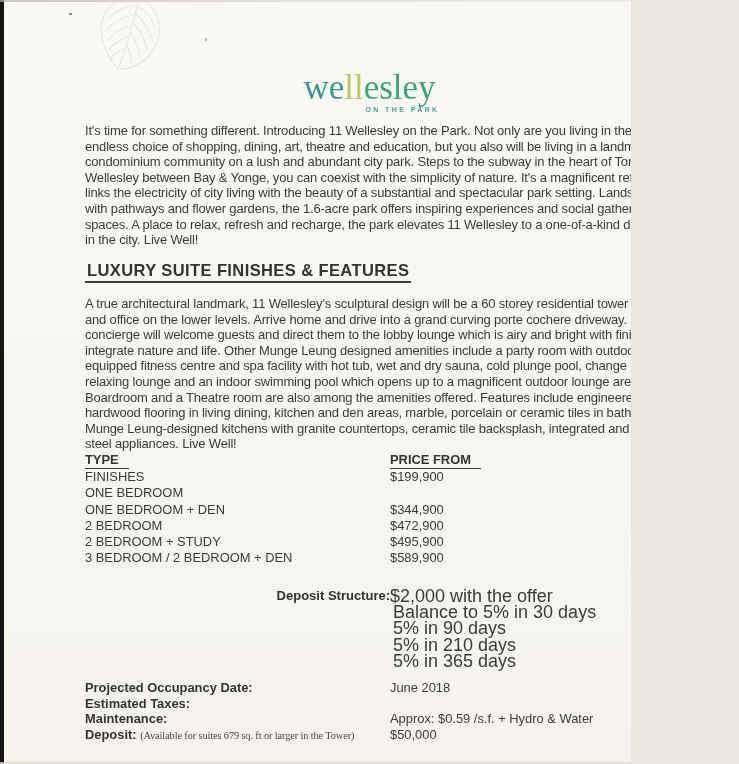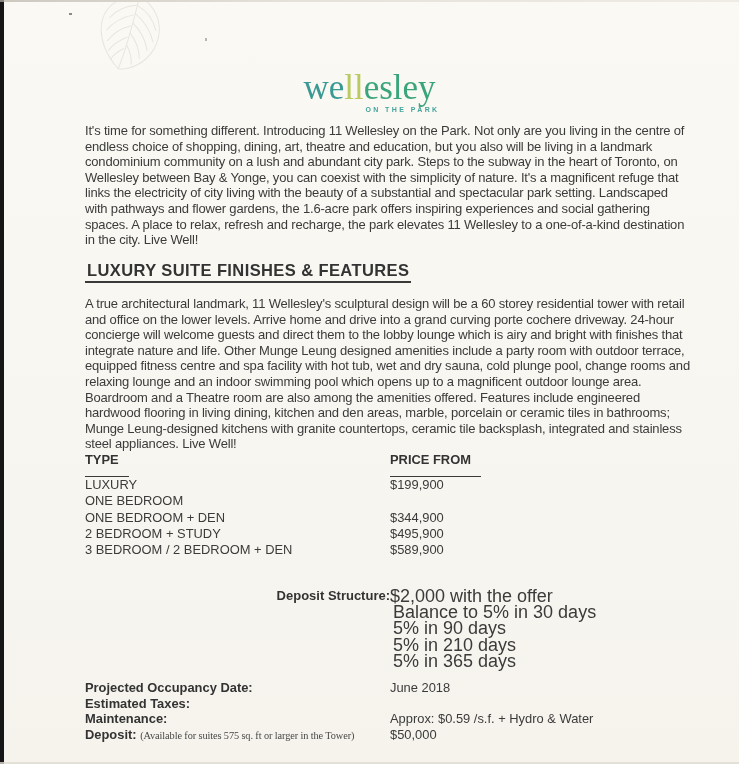--- a/index.html
+++ b/index.html
@@ -4,21 +4,21 @@
 <style>
   html, body { margin: 0; padding: 0; }
   body {
     width: 739px; height: 764px;
     font-family: "Liberation Sans", sans-serif;
     background: #e9e6df;
     overflow: hidden;
   }
   .page {
     position: relative;
-    width: 739px; height: 764px;
+    width: 631px; height: 764px;
     background: linear-gradient(180deg, #faf9f4 0%, #f8f6f1 55%, #f5f3ec 100%);
     color: #3d3d3d;
     overflow: hidden;
     text-decoration: underline;
   }
   .scan-edge-left {
     position: absolute; left: 0; top: 0; width: 4px; height: 764px;
     background: #161616;
   }
   .scan-edge-top {
@@ -58,21 +58,21 @@
     display: inline-block;
     font-size: 16.5px; font-weight: bold; letter-spacing: 0.4px;
     color: #333; border-bottom: 2px solid #3a3a3a; padding: 0 2px 1px 2px;
   }
 
   .price-table { position: absolute; top: 452px; width: 608px; font-size: 12.9px; }
   .pt-row { display: grid; grid-template-columns: 305px auto; line-height: 16.2px; }
   .pt-head { font-weight: bold; color: #333; }
   .pt-head .cell-inner {
     display: inline-block; border-bottom: 1.6px solid #3a3a3a;
-    padding-right: 10px; padding-bottom: 8px;
+    padding-right: 10px; padding-bottom: 0px;
   }
   .pt-type, .pt-price { color: #3b3b3b; }
 
   .deposit { position: absolute; top: 588px; width: 608px;
     display: grid; grid-template-columns: 305px auto; }
   .deposit-label { font-weight: bold; font-size: 13px; color: #333; text-align: right; }
   .deposit-lines { font-size: 18px; line-height: 16.2px; color: #3b3b3b; }
   .deposit-lines .dep-line + .dep-line { padding-left: 3px; }
 
   .details { position: absolute; top: 680px; width: 640px; font-size: 12.9px; }
@@ -126,29 +126,33 @@
     </div>
 
     <div class="para para-features">A true architectural landmark, 11 Wellesley's sculptural design will be a 60 storey residential tower with retail and office on the lower levels. Arrive home and drive into a grand curving porte cochere driveway.  24-hour concierge will welcome guests and direct them to the lobby lounge which is airy and bright with finishes that integrate nature and life. Other Munge Leung designed amenities include a party room with outdoor terrace, equipped fitness centre and spa facility with hot tub, wet and dry sauna, cold plunge pool, change rooms and relaxing lounge and an indoor swimming pool which opens up to a magnificent outdoor lounge area. Boardroom and a Theatre room are also among the amenities offered. Features include engineered hardwood flooring in living dining, kitchen and den areas, marble, porcelain or ceramic tiles in bathrooms; Munge Leung-designed kitchens with granite countertops, ceramic tile backsplash, integrated and stainless steel appliances. Live Well!</div>
 
     <div class="price-table">
       <div class="pt-row pt-head">
         <div><span class="cell-inner">TYPE</span></div>
         <div><span class="cell-inner">PRICE FROM</span></div>
       </div>
       <div class="pt-row">
-        <div class="pt-type">LUXURY</div>
+        <div class="pt-type">FINISHES</div>
         <div class="pt-price">$199,900</div>
       </div>
       <div class="pt-row">
         <div class="pt-type">ONE BEDROOM</div>
       </div>
       <div class="pt-row">
         <div class="pt-type">ONE BEDROOM + DEN</div>
         <div class="pt-price">$344,900</div>
+      </div>
+      <div class="pt-row">
+        <div class="pt-type">2 BEDROOM</div>
+        <div class="pt-price">$472,900</div>
       </div>
       <div class="pt-row">
         <div class="pt-type">2 BEDROOM + STUDY</div>
         <div class="pt-price">$495,900</div>
       </div>
       <div class="pt-row">
         <div class="pt-type">3 BEDROOM / 2 BEDROOM + DEN</div>
         <div class="pt-price">$589,900</div>
       </div>
     </div>
@@ -172,19 +176,19 @@
       <div class="dt-row">
         <div class="dt-label">Estimated Taxes:</div>
       </div>
       <div class="dt-row">
         <div class="dt-label">Maintenance:</div>
         <div class="dt-value">Approx: $0.59 /s.f. + Hydro &amp; Water</div>
       </div>
       <div class="dt-row">
         <div class="dt-label">
           <span>Deposit:</span>
-          <span class="dt-note">(Available for suites 575 sq. ft or larger in the Tower)</span>
+          <span class="dt-note">(Available for suites 679 sq. ft or larger in the Tower)</span>
         </div>
         <div class="dt-value">$50,000</div>
       </div>
     </div>
   </div>
 </div>
 
 </body></html>

